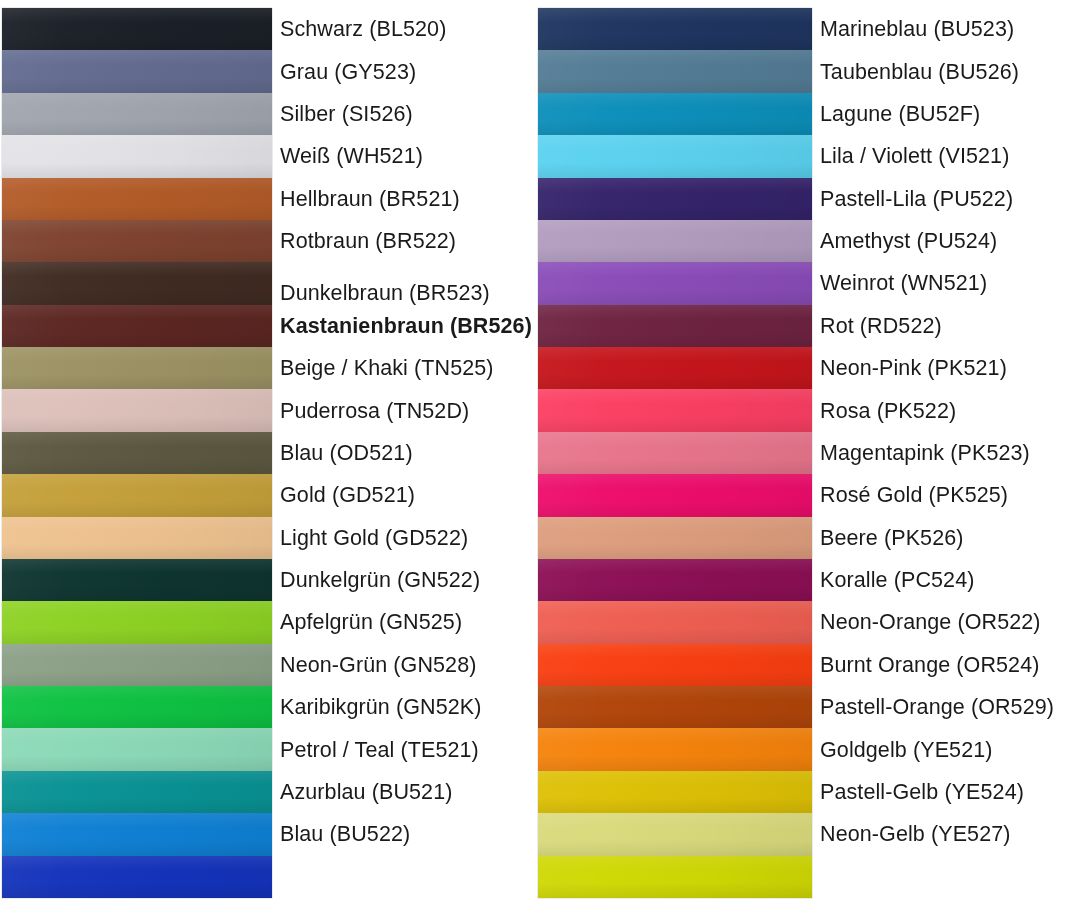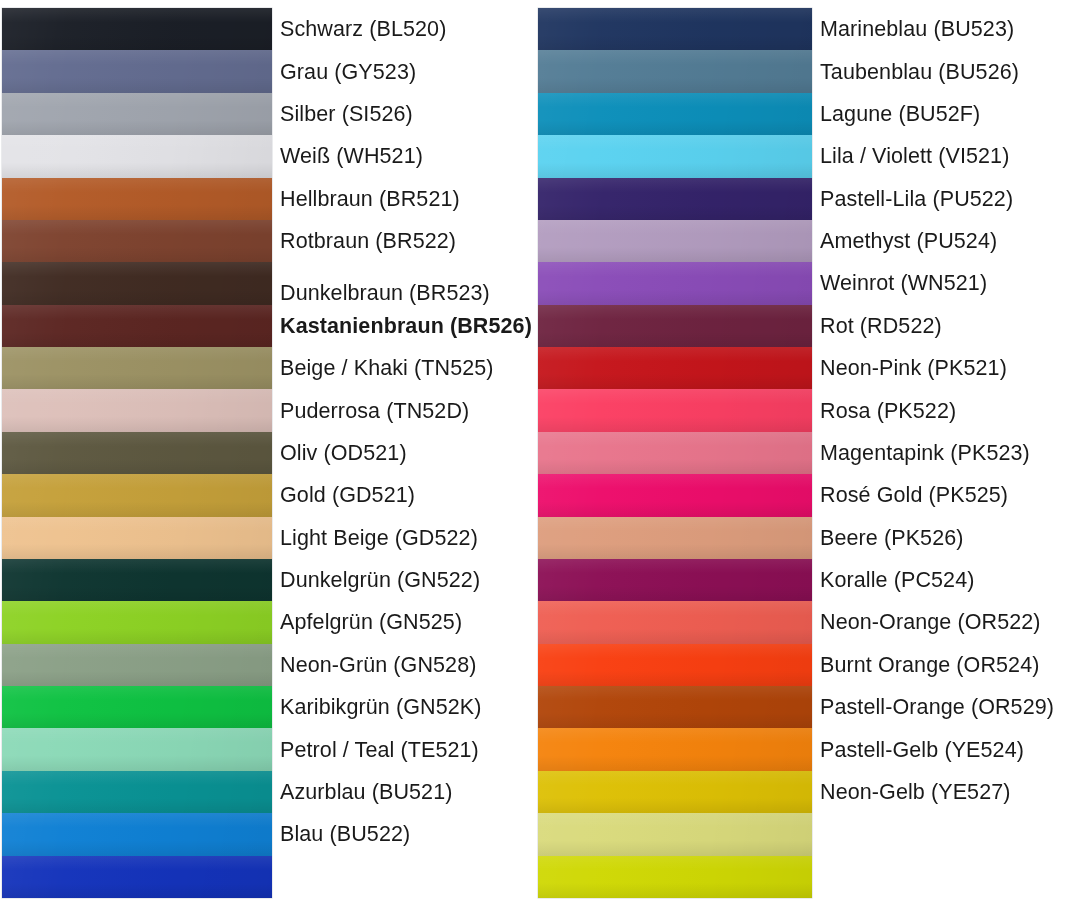--- a/index.html
+++ b/index.html
@@ -215,27 +215,27 @@
         <div class="label-row" style="height: 4.7619%; font-weight: bold;">
           <span>Kastanienbraun (BR526)</span>
         </div>
         <div class="label-row" style="height: 4.7619%; align-items: center;">
           <span>Beige / Khaki (TN525)</span>
         </div>
         <div class="label-row" style="height: 4.7619%;">
           <span>Puderrosa (TN52D)</span>
         </div>
         <div class="label-row" style="height: 4.7619%;">
-          <span>Oliv (OD521)</span>
+          <span>Blau (OD521)</span>
         </div>
         <div class="label-row" style="height: 4.7619%;">
           <span>Gold (GD521)</span>
         </div>
         <div class="label-row" style="height: 4.7619%;">
-          <span>Light Beige (GD522)</span>
+          <span>Light Gold (GD522)</span>
         </div>
         <div class="label-row" style="height: 4.7619%;">
           <span>Dunkelgrün (GN522)</span>
         </div>
         <div class="label-row" style="height: 4.7619%;">
           <span>Apfelgrün (GN525)</span>
         </div>
         <div class="label-row" style="height: 4.7619%;">
           <span>Neon-Grün (GN528)</span>
         </div>
@@ -387,20 +387,23 @@
         <div class="label-row" style="height: 4.7619%;">
           <span>Neon-Orange (OR522)</span>
         </div>
         <div class="label-row" style="height: 4.7619%;">
           <span>Burnt Orange (OR524)</span>
         </div>
         <div class="label-row" style="height: 4.7619%;">
           <span>Pastell-Orange (OR529)</span>
         </div>
         <div class="label-row" style="height: 4.7619%;">
+          <span>Goldgelb (YE521)</span>
+        </div>
+        <div class="label-row" style="height: 4.7619%;">
           <span>Pastell-Gelb (YE524)</span>
         </div>
         <div class="label-row" style="height: 4.7619%;">
           <span>Neon-Gelb (YE527)</span>
         </div>
       </div>
   </div>
 
 </div>
 

